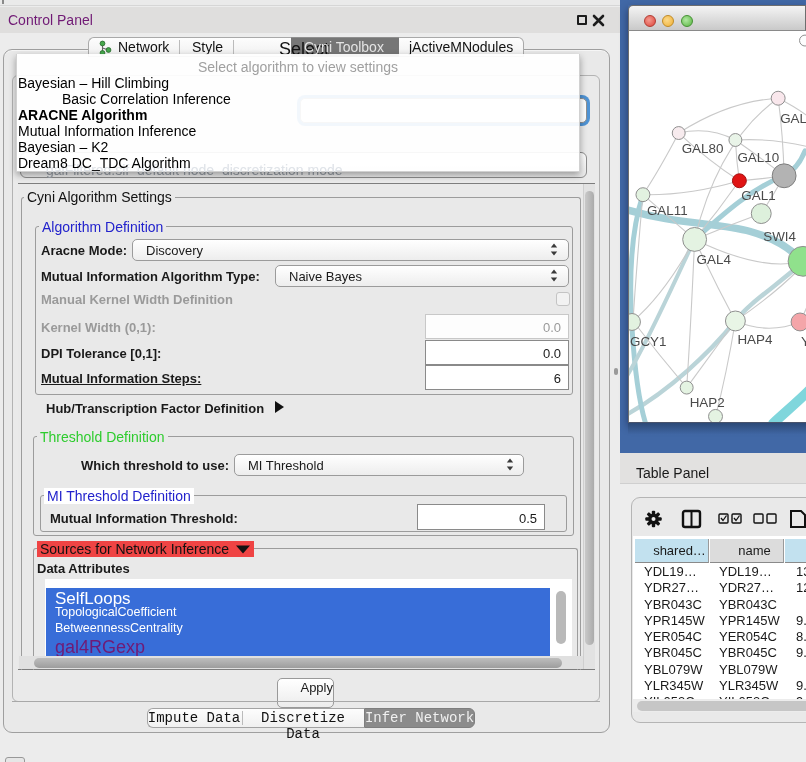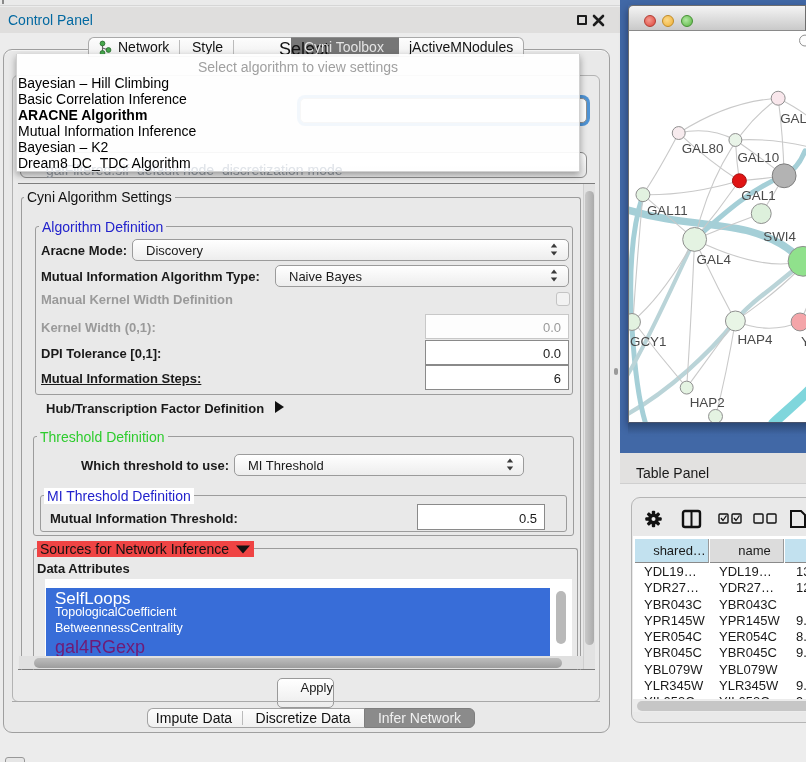--- a/index.html
+++ b/index.html
@@ -8,21 +8,21 @@
          background:#ececec; position:relative; }
   .abs { position:absolute; }
 </style>
 </head>
 <body>
 
 <div class="abs" style="left:0;top:0;width:806px;height:6px;background:#eaeaea;border-bottom:1px solid #d6d6d6;"></div>
 <div class="abs" style="left:2px;top:0;width:2px;height:4px;background:#8a8a8a;"></div>
 
 <div class="abs" style="left:0;top:7px;width:622px;height:26px;background:#dfdedd;"></div>
-<div class="abs" style="left:8px;top:12px;font-size:14px;color:#0369a1;">Control Panel</div>
+<div class="abs" style="left:8px;top:12px;font-size:14px;color:#701a75;">Control Panel</div>
 <div class="abs" style="left:577px;top:15px;width:10px;height:10px;border:2px solid #1c1c1c;border-radius:1px;"></div>
 <svg class="abs" style="left:591px;top:13px;" width="15" height="15" viewBox="0 0 15 15">
   <path d="M3 3 L12 12 M12 3 L3 12" stroke="#1c1c1c" stroke-width="2.6" stroke-linecap="round"></path>
 </svg>
 
 <div class="abs" style="left:0;top:33px;width:622px;height:729px;background:#ececec;"></div>
 
 <div class="abs" style="left:3px;top:49px;width:607px;height:684px;background:#e9e9e9;border:1px solid #9f9f9f;border-radius:9px;box-shadow:inset 0 1px 0 #f6f6f6;"></div>
 
 <div class="abs" style="left:88px;top:37px;width:436px;height:20px;">
@@ -127,36 +127,36 @@
 <div class="abs" style="left:55px;top:637px;font-size:18px;color:#701a75;">gal4RGexp</div>
 <div class="abs" style="left:556px;top:591px;width:10px;height:53px;background:#b9b9b9;border-radius:5px;"></div>
 
 <div class="abs" style="left:19px;top:656px;width:564px;height:13px;background:#e0e0e0;"></div>
 <div class="abs" style="left:34px;top:657.5px;width:528px;height:10px;background:linear-gradient(#bdbdbd,#9d9d9d);border-radius:5px;"></div>
 
 <div class="abs" style="left:277px;top:678px;width:57px;height:30px;background:linear-gradient(#ffffff,#ececec);border:1px solid #999;border-radius:5px;text-align:right;line-height:17px;">Apply</div>
 
 <div class="abs" style="left:12px;top:701px;width:588px;height:1px;background:#a8a8a8;"></div>
 
-<div class="abs" style="left:147px;top:707.5px;width:328px;height:20px;">
+<div class="abs" style="left:147px;top:707.5px;width:328px;height:20px;font-family:Liberation Mono, monospace;">
   <div class="abs" style="left:0;top:0;width:217px;height:20px;background:linear-gradient(#fdfdfd,#f0f0f0);border:1px solid #a3a3a3;border-right:none;border-radius:6px 0 0 6px;"></div>
   <div class="abs" style="left:217px;top:0;width:111px;height:20px;background:#8b8b8b;border:1px solid #7e7e7e;border-radius:0 6px 6px 0;"></div>
   <div class="abs" style="left:94.5px;top:3px;width:1px;height:14px;background:#bbb;"></div>
   <div class="abs" style="left:0;top:2px;width:94px;text-align:center;font-size:14px;color:#111;">Impute Data</div>
   <div class="abs" style="left:95px;top:2px;width:122px;text-align:center;font-size:14px;color:#111;">Discretize Data</div>
   <div class="abs" style="left:217px;top:2px;width:111px;text-align:center;font-size:14px;color:#f0f0f0;">Infer Network</div>
 </div>
 
 <div class="abs" style="left:5px;top:757px;width:20px;height:8px;background:#e6e6e6;border:1.5px solid #989898;border-radius:3px 3px 0 0;"></div>
 
 <div class="abs" style="left:16px;top:54px;width:564px;height:118px;background:rgba(255,255,255,0.93);border:1px solid rgba(190,190,190,0.7);border-top:none;box-shadow:0 3px 7px rgba(0,0,0,0.35);"></div>
 <div class="abs" style="left:46px;top:162px;width:520px;height:10px;overflow:hidden;font-size:14px;color:#dfe3e8;">galFiltered.sif &nbsp;default node &nbsp;discretization mode</div>
 <div class="abs" style="left:16px;top:59px;width:564px;text-align:center;font-size:14px;color:#a0a0a0;">Select algorithm to view settings</div>
 <div class="abs" style="left:18px;top:75px;font-size:14px;color:#000;">Bayesian – Hill Climbing</div>
-<div class="abs" style="left:18px;top:91px;font-size:14px;color:#000;">Basic Correlation Inference</div>
+<div class="abs" style="left:18px;top:91px;font-size:14px;color:#000;padding-left:44px;">Basic Correlation Inference</div>
 <div class="abs" style="left:18px;top:107px;font-size:14px;color:#000;font-weight:bold;">ARACNE Algorithm</div>
 <div class="abs" style="left:18px;top:123px;font-size:14px;color:#000;">Mutual Information Inference</div>
 <div class="abs" style="left:18px;top:139px;font-size:14px;color:#000;">Bayesian – K2</div>
 <div class="abs" style="left:18px;top:155px;font-size:14px;color:#000;">Dream8 DC_TDC Algorithm</div>
 
 <div class="abs" style="left:614px;top:368px;width:4px;height:7px;background:#9a9a9a;border-radius:2px;"></div>
 
 <div class="abs" style="left:620px;top:0;width:186px;height:453px;background:#4168a6;"></div>
 
 <div class="abs" style="left:628px;top:5px;width:178px;height:418px;box-shadow:0 4px 8px rgba(0,0,30,0.45);"></div>

